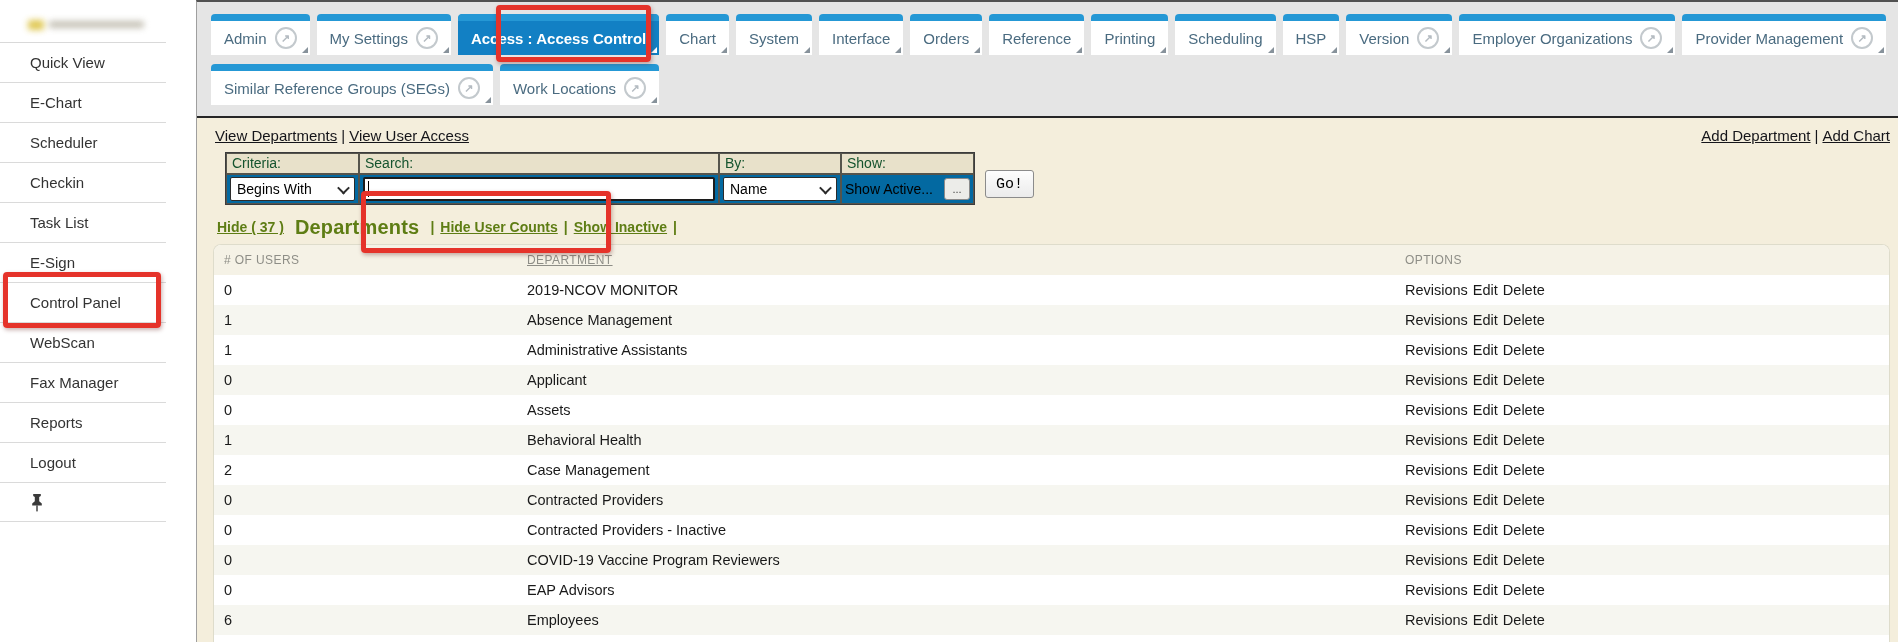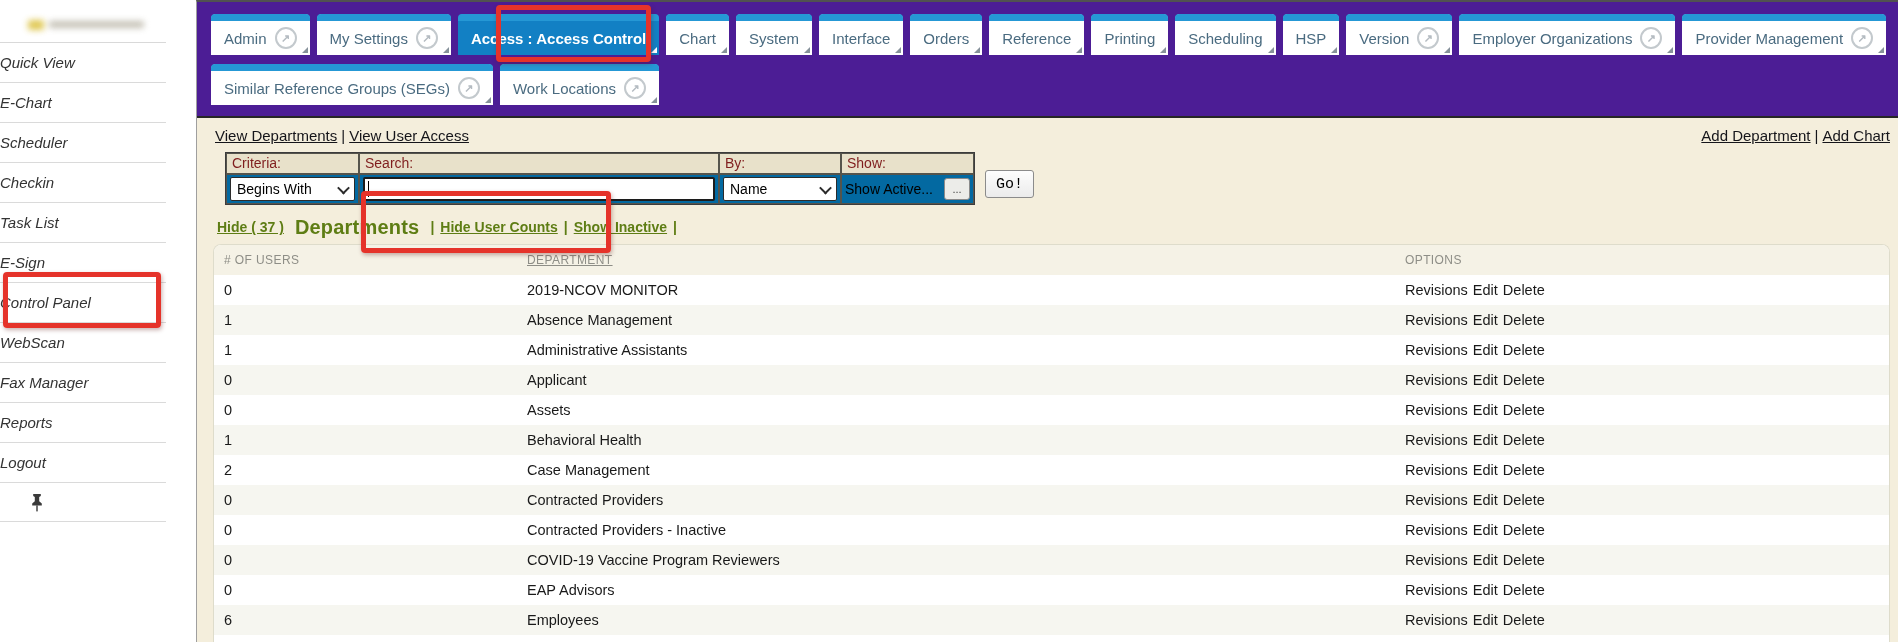--- a/index.html
+++ b/index.html
@@ -6,48 +6,48 @@
   body{
     width:1898px;height:642px;position:relative;overflow:hidden;background:#fff;
     font-family:"Liberation Sans",sans-serif;-webkit-font-smoothing:antialiased;
   }
   
   .sidebar{position:absolute;left:0;top:0;width:166px;height:642px;background:#fff;}
   .logo-area{height:42px;border-bottom:1px solid #d9d9d9;position:relative;overflow:hidden;}
   .logo-blur{position:absolute;left:28px;top:17px;width:116px;height:15px;filter:blur(3px);display:flex;align-items:center;gap:5px;opacity:.8;}
   .logo-blur .b1{width:16px;height:10px;background:#d8bb2b;border-radius:2px;}
   .logo-blur .b2{flex:1;height:7px;background:#b6b1a2;border-radius:2px;}
-  .side-item{height:39px;line-height:39px;font-size:15px;color:#333;border-bottom:1px solid #dadada;cursor:pointer;white-space:nowrap;font-style:italic;}
+  .side-item{height:39px;line-height:39px;padding-left:30px;font-size:15px;color:#333;border-bottom:1px solid #dadada;cursor:pointer;white-space:nowrap;}
   .pin-row{height:38px;display:flex;align-items:center;padding-left:30px;border-bottom:1px solid #dadada;}
   .pin-row svg{cursor:pointer;}
   
   .main{position:absolute;left:196px;top:0;width:1702px;height:642px;box-sizing:border-box;
         border-left:1px solid #9f9f9f;border-top:2px solid #515151;background:#fff;}
-  .tabs-area{height:114px;background:#4c1d95;padding:12px 0 0 14px;box-sizing:border-box;overflow:hidden;}
+  .tabs-area{height:114px;background:#e5e5e5;padding:12px 0 0 14px;box-sizing:border-box;overflow:hidden;}
   .tab-row{display:flex;gap:7px;margin-bottom:9px;}
   .tab{position:relative;height:41px;box-sizing:border-box;display:flex;align-items:center;gap:8px;
        padding:7px 13px 0;border-radius:5px 5px 0 0;background:#fff;color:#4a6b80;font-size:15px;
        cursor:pointer;white-space:nowrap;}
   .tab::before{content:"";position:absolute;left:0;top:0;right:0;height:7px;background:#2598d5;border-radius:4px 4px 0 0;}
   .tab::after{content:"";position:absolute;right:2px;bottom:2px;width:0;height:0;
        border-left:6px solid transparent;border-bottom:6px solid #87929b;}
   .tab.selected{background:#1280c4;color:#fff;font-weight:bold;}
   .tab.selected::after{border-bottom-color:#fff;}
   .ext-icon{width:18px;height:18px;border:2px solid #c3c9cd;border-radius:50%;color:#b4bbc1;
        font-size:11px;line-height:18px;text-align:center;font-weight:bold;flex:0 0 auto;}
   
   .content{position:absolute;left:0;top:114px;right:0;bottom:0;background:#f4eedc;
        border-top:2px solid #262626;box-sizing:border-box;padding:9px 6px 0 16px;}
   .toolbar{display:flex;justify-content:space-between;font-size:15px;color:#15151a;padding:0 2px;height:18px;}
   .link{text-decoration:underline;cursor:pointer;color:inherit;}
   .sep{margin:0 4px;}
   
   .search-wrap{display:flex;align-items:flex-start;margin:7px 0 0 12px;}
   .criteria-table{display:grid;grid-template-columns:133px 360px 122px 133px;border:1px solid #3c3c3c;}
-  .ct-label{background:#e8e1ca;border:1px solid #55544c;font-size:14px;color:#7f1d1d;padding:1px 5px 2px;white-space:nowrap;}
+  .ct-label{background:#e8e1ca;border:1px solid #55544c;font-size:14px;color:#14532d;padding:1px 5px 2px;white-space:nowrap;}
   .ct-cell{border:1px solid #55544c;padding:2px 3px;display:flex;align-items:center;background:#0369a1;}
   .select-box{height:24px;border:1px solid #2b2b2b;background:#fff;display:flex;align-items:center;
        justify-content:space-between;padding:0 6px;font-size:14px;color:#000;width:100%;box-sizing:border-box;border-radius:2px;cursor:pointer;}
   .chev{width:7px;height:7px;border-right:2px solid #2b2b2b;border-bottom:2px solid #2b2b2b;transform:rotate(45deg) translate(-1px,-1px);}
   .search-input-wrap{position:relative;width:100%;}
   input.search{width:100%;height:24px;border:2px solid #1c1c1c;border-radius:2px;box-sizing:border-box;
        font-size:14px;padding:0 5px;background:#fff;outline:none;font-family:inherit;}
   .caret{position:absolute;left:5px;top:4px;width:1px;height:16px;background:#000;}
   .show-cell{display:flex;align-items:center;gap:5px;font-size:14px;color:#000;width:100%;}
   .show-text{white-space:nowrap;}

